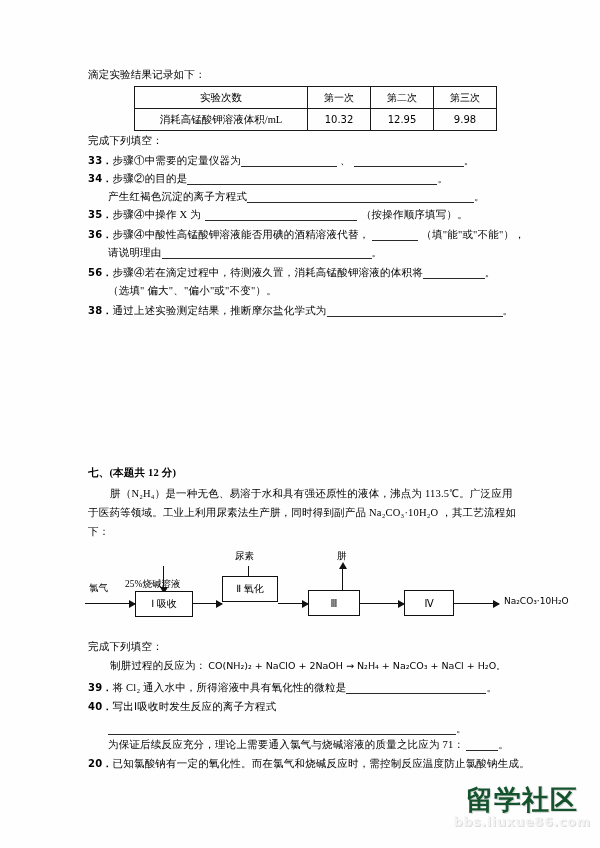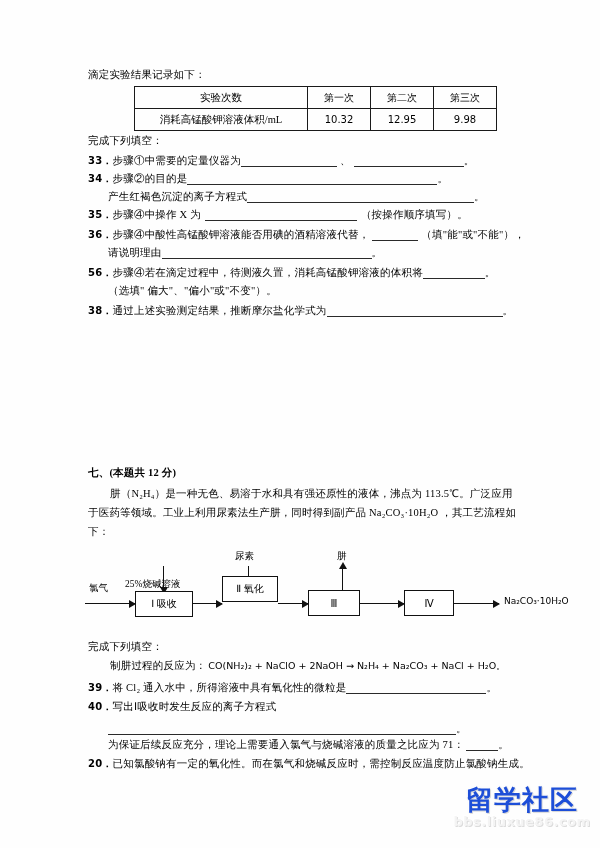--- a/index.html
+++ b/index.html
@@ -133,21 +133,21 @@
     left: 452px;
     top: 786px;
     width: 140px;
     text-align: center;
     user-select: none;
   }
   .wm-cn {
     font-size: 27px;
     font-weight: bold;
     letter-spacing: 1px;
-    color: #1d4ed8;
+    color: #14532d;
     text-shadow:
        1px 1px 0 #d8d8d8,
       -1px -1px 0 #ffffff,
        0 0 2px #cfcfcf;
     line-height: 28px;
   }
   .wm-url {
     font-size: 13px;
     font-weight: bold;
     letter-spacing: .5px;

